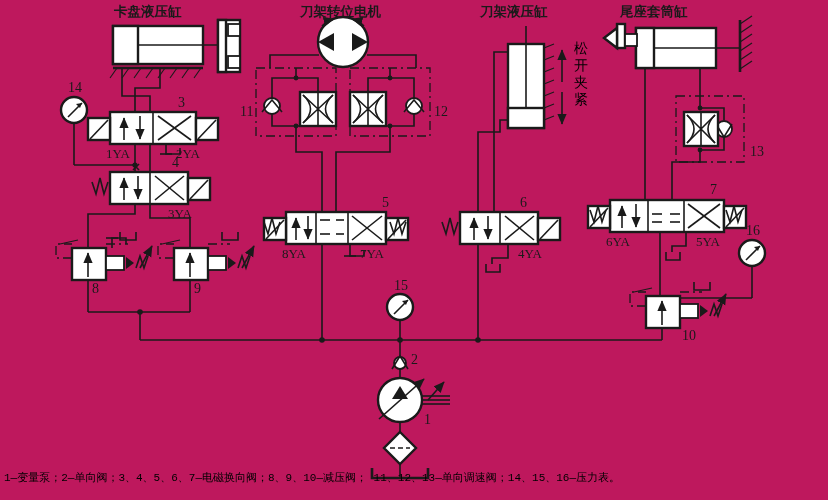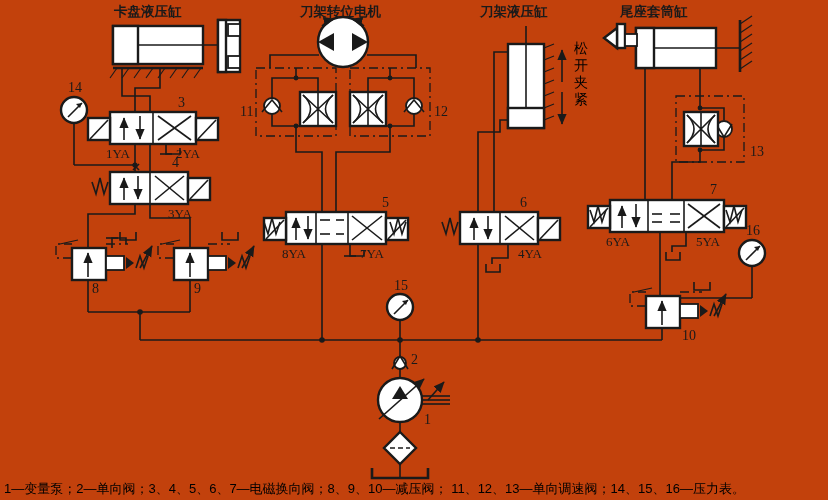--- a/index.html
+++ b/index.html
@@ -1,19 +1,19 @@
 <!DOCTYPE html>
 <html><head>
 <meta charset="utf-8">
 <style>
   html,body{margin:0;padding:0;background:#fff;}
   body{width:828px;height:500px;font-family:"Liberation Serif",serif;color:#000;overflow:hidden;}
-  #stage{position:relative;width:828px;height:500px;background:#c2410c;}
+  #stage{position:relative;width:828px;height:500px;background:#be185d;}
   svg{display:block;}
-  .cap{position:absolute;left:4px;bottom:2px;font-size:13px;font-family:Liberation Sans, sans-serif;white-space:nowrap;letter-spacing:0px;}
+  .cap{position:absolute;left:4px;bottom:15px;font-size:11px;font-family:Liberation Mono, monospace;white-space:nowrap;letter-spacing:0px;}
 </style>
 </head>
 <body>
 
 <div id="stage">
 
 <svg width="828" height="500" viewBox="0 0 828 500">
   <defs>
     <style>
       .ln{stroke:#1a1a1a;stroke-width:1.6;fill:none;}

